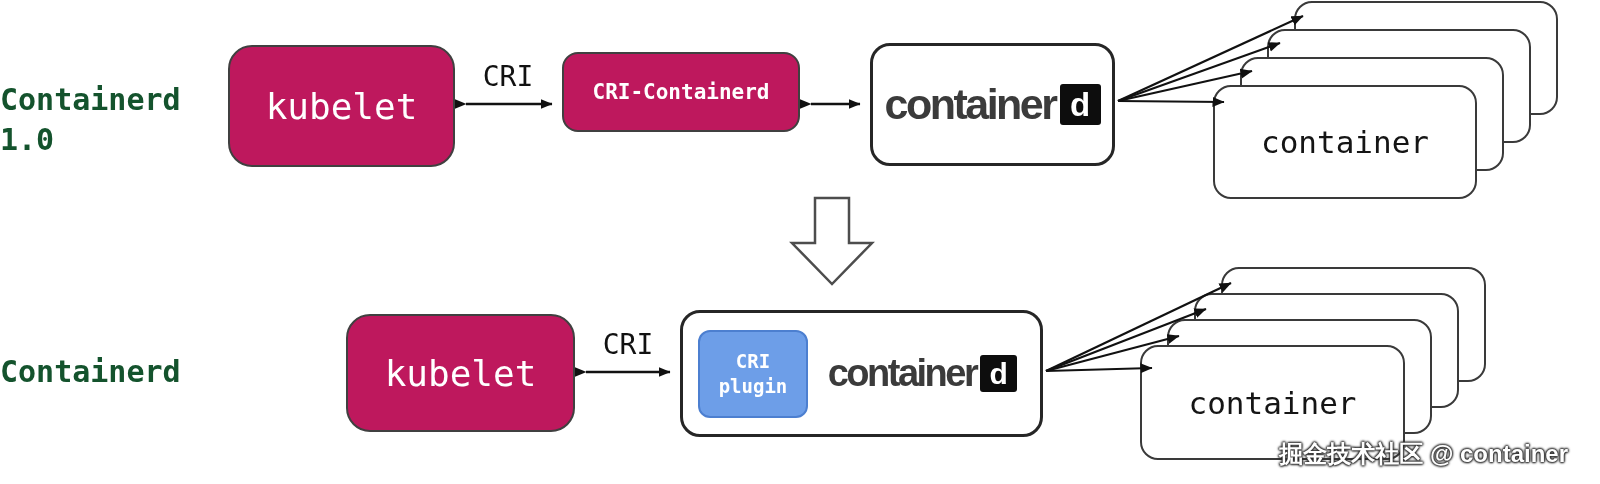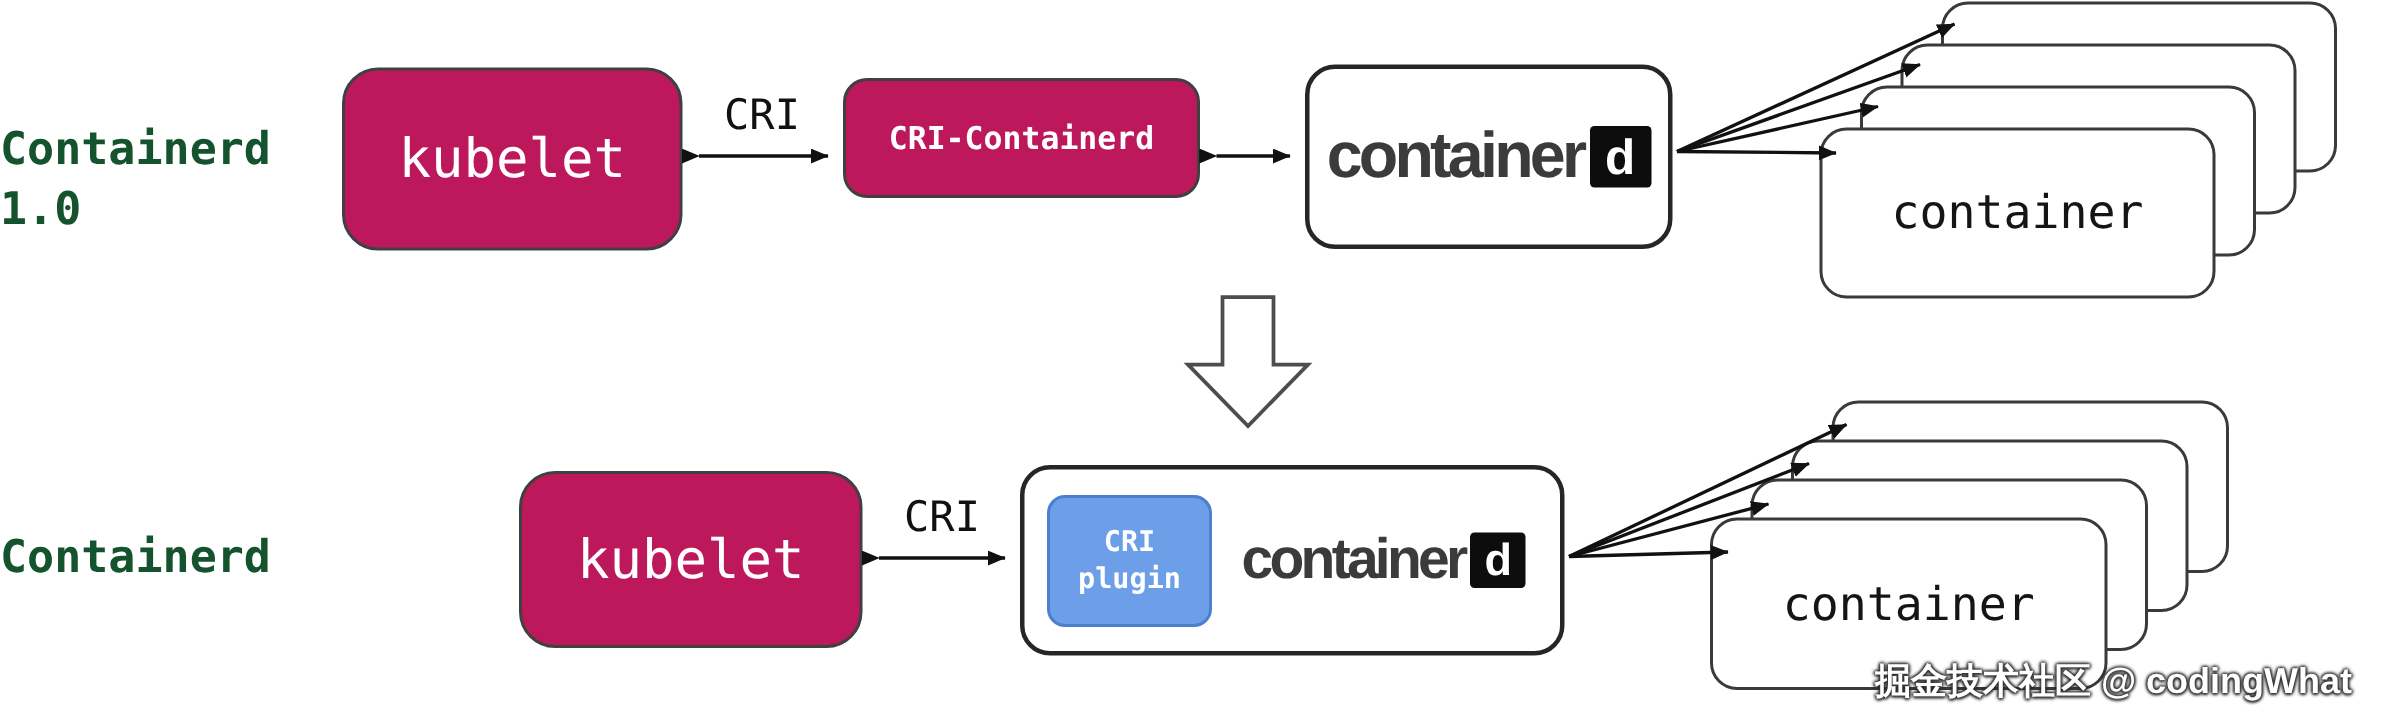--- a/index.html
+++ b/index.html
@@ -113,15 +113,15 @@
     <path d="M815,198 L849,198 L849,243 L872,243 L832,284 L792,243 L815,243 Z" fill="#ffffff" stroke="#4d4d4d" stroke-width="2.5" stroke-linejoin="miter"></path>
 
     <line x1="586" y1="372" x2="670" y2="372" stroke="#111" stroke-width="2.4" marker-start="url(#ah)" marker-end="url(#ah)"></line>
 
     <line x1="1046" y1="371" x2="1152" y2="368" stroke="#111" stroke-width="2.2" marker-end="url(#ah)"></line>
     <line x1="1046" y1="371" x2="1179" y2="336" stroke="#111" stroke-width="2.2" marker-end="url(#ah)"></line>
     <line x1="1046" y1="371" x2="1206" y2="309" stroke="#111" stroke-width="2.2" marker-end="url(#ah)"></line>
     <line x1="1046" y1="371" x2="1231" y2="283" stroke="#111" stroke-width="2.2" marker-end="url(#ah)"></line>
   </svg>
 
-  <div class="watermark">掘金技术社区 @ codingWhat</div>
+  <div class="watermark">掘金技术社区 @ container</div>
 
 </div>
 
 </body></html>

